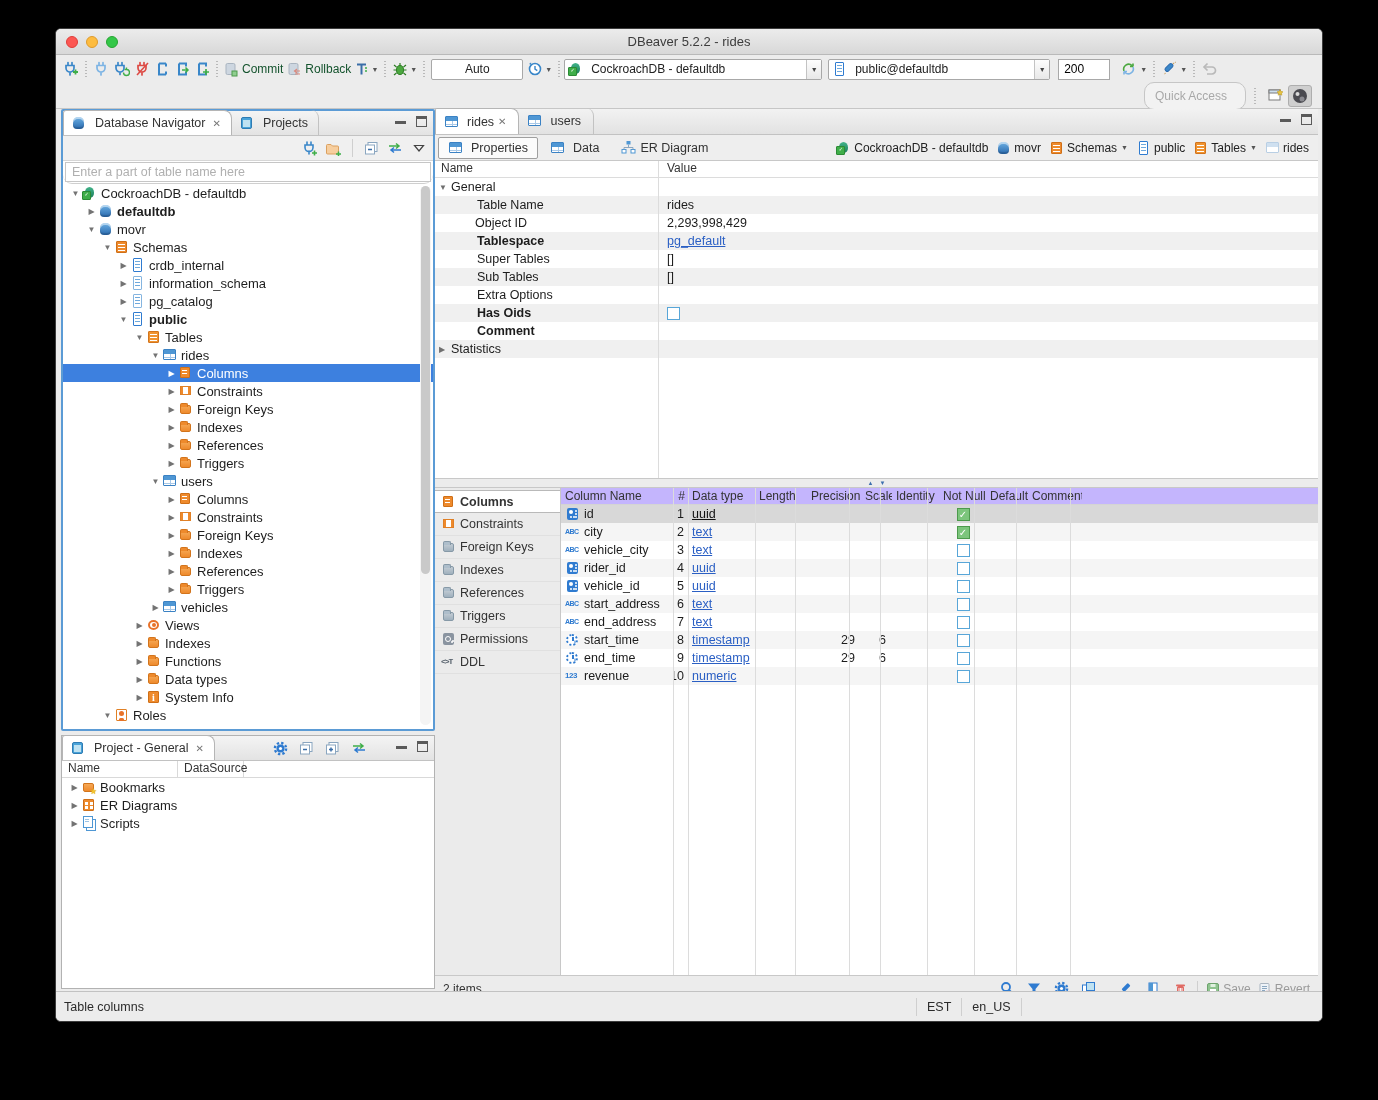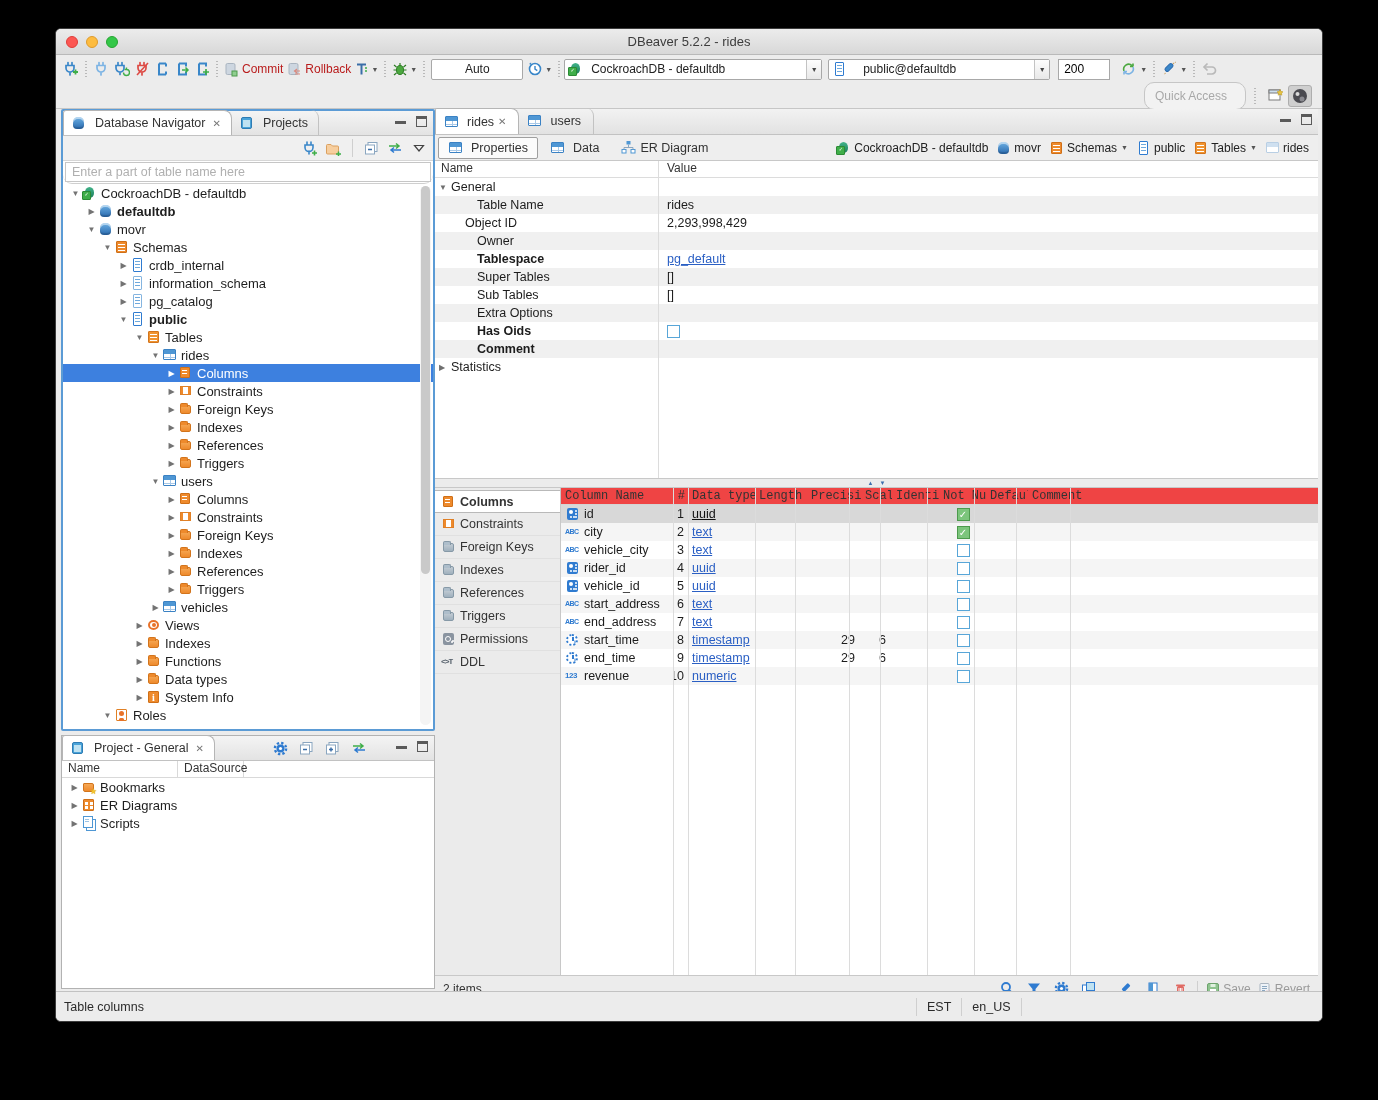--- a/index.html
+++ b/index.html
@@ -15,29 +15,29 @@
   .traffic { display:flex; gap:8px; padding-left:10px; }
   .tl { width:12px; height:12px; border-radius:50%; display:inline-block; }
   .tl.red{ background:#fc5753; border:1px solid #df3e3a;} .tl.yel{background:#fdbc40;border:1px solid #de9b2d;} .tl.grn{background:#34c748;border:1px solid #27a532;}
   .wtitle { position:absolute; left:0; right:0; text-align:center; font-size:13px; color:#3c3c3c; }
 
   
   .toolbar { height:28px; display:flex; align-items:center; padding:0 4px; background:#ececec; }
   .toolbar2 { height:26px; display:flex; align-items:center; justify-content:flex-end; padding:0 10px; background:#ececec; border-bottom:1px solid #c6c6c6; }
   .tbtn { height:22px; min-width:20px; display:flex; align-items:center; justify-content:center; padding:0 2px; border-radius:3px; }
   .tbtn svg{display:block}
-  .tlabel { font-size:12px; color:#b91c1c; margin-left:3px; }
+  .tlabel { font-size:12px; color:#14532d; margin-left:3px; }
   .sep { width:1px; height:18px; background:#cfcfcf; margin:0 5px; }
   .grip { width:2px; height:16px; margin:0 4px; background:repeating-linear-gradient(#b9b9b9 0 1px, transparent 1px 3px); }
   .caret-s { font-size:7px; color:#555; margin-left:2px; }
   .combo { height:21px; background:#fff; border:1px solid #a8a8a8; border-radius:2px; display:flex; align-items:center; font-size:12px; color:#222; }
   .combo .carrow { width:15px; align-self:stretch; border-left:1px solid #c3c3c3; background:linear-gradient(#fdfdfd,#e8e8e8); display:flex; align-items:center; justify-content:center; font-size:7px; color:#444; }
   .combo-auto { width:92px; justify-content:center; margin:0 2px; }
   .combo-conn { width:258px; padding-left:3px; gap:4px; }
-  .combo-schema { width:222px; padding-left:3px; gap:12px; }
+  .combo-schema { width:222px; padding-left:3px; gap:4px; }
   .numbox { width:52px; height:21px; background:#fff; border:1px solid #a8a8a8; font-size:12px; padding-left:5px; display:flex; align-items:center; }
   .qaccess { width:102px; height:28px; border:1px solid #c6c6c6; border-radius:10px; background:#f2f2f2; color:#a8a8a8; font-size:12px; display:flex; align-items:center; padding-left:10px; }
   .perspbtn { width:24px; height:22px; display:flex; align-items:center; justify-content:center; border-radius:3px; }
   .perspbtn.active { background:#cfcfcf; border:1px solid #aeaeae; }
 
   
   .main { position:absolute; top:80px; bottom:30px; left:0; right:0; display:flex; }
   .leftcol { width:379px; position:relative; }
   .rightcol { flex:1; position:relative; margin-right:4px; }
 
@@ -163,21 +163,21 @@
 
   .sash { height:9px; background:#ececec; border-bottom:1px solid #c8c8c8; display:flex; align-items:center; justify-content:center; gap:6px; }
   .sash span { font-size:6px; color:#3d6fae; line-height:6px; }
 
   
   .bottomsec { display:flex; height:487px; background:#fff; position:relative; }
   .sidetabs { width:126px; background:#ebebeb; border-right:1px solid #c8c8c8; padding-top:2px; }
   .sidetab { height:23px; display:flex; align-items:center; padding-left:6px; font-size:12.5px; color:#333; border-bottom:1px solid #e0e0e0; }
   .sidetab.selected { background:#fff; font-weight:bold; border:1px solid #b9b9b9; border-left:none; border-right:none; }
   .coltable { flex:1; position:relative; overflow:hidden; }
-  .colheader { height:17px; display:flex; font-size:12px; color:#333; border-bottom:1px solid #d4d4d4; background:#ef4444;font-family:Liberation Mono, monospace; }
+  .colheader { height:17px; display:flex; font-size:12px; color:#333; border-bottom:1px solid #d4d4d4; background:#c4b5fd; }
   .colheader .hc { padding:1px 3px 0 4px; white-space:nowrap; overflow:hidden; }
   .crow { height:18px; display:flex; font-size:12.5px; color:#1c1c1c; }
   .crows > .crow:nth-child(even) { background:#f5f5f5; }
   .crows > .crow.selected { background:#d8d8d8; }
   .cell { display:flex; align-items:center; padding:0 3px 0 4px; height:100%; overflow:hidden; white-space:nowrap; }
   .c0{width:112px} .c1{width:15px; justify-content:flex-end; padding-right:4px} .c2{width:67px} .c3{width:52px}
   .c4{width:54px; justify-content:flex-end; padding-right:6px} .c5{width:31px; justify-content:flex-end; padding-right:6px}
   .c6{width:47px} .c7{width:47px; justify-content:center} .c8{width:42px} .c9{width:54px}
   .tlink { color:#2a5fc4; text-decoration:underline; }
   .crow.selected .tlink { color:#111; }
@@ -723,36 +723,26 @@
     <span class="pname" style="padding-left: 30px;">
       <span class="twist"></span>
       <span>Table Name</span>
     </span>
     <span class="pval">
       <span class="pvtext">rides</span>
 
     </span>
   </div>
               <div class="prow" data-kind="text">
-    <span class="pname" style="padding-left: 18px; align-items: center;">
+    <span class="pname" style="padding-left: 28px; align-items: center;">
       <span class="twist"></span>
       <span>Object ID</span>
     </span>
     <span class="pval">
       <span class="pvtext">2,293,998,429</span>
-
-    </span>
-  </div>
-              <div class="prow" data-kind="text">
-    <span class="pname" style="padding-left: 30px;">
-      <span class="twist"></span>
-      <span>Owner</span>
-    </span>
-    <span class="pval">
-      <span class="pvtext"></span>
 
     </span>
   </div>
               <div class="prow" data-kind="link">
     <span class="pname" style="padding-left: 30px; text-align: right;">
       <span class="twist"></span>
       <span class="bold">Tablespace</span>
     </span>
     <span class="pval">
       <span class="pvtext">pg_default</span>

